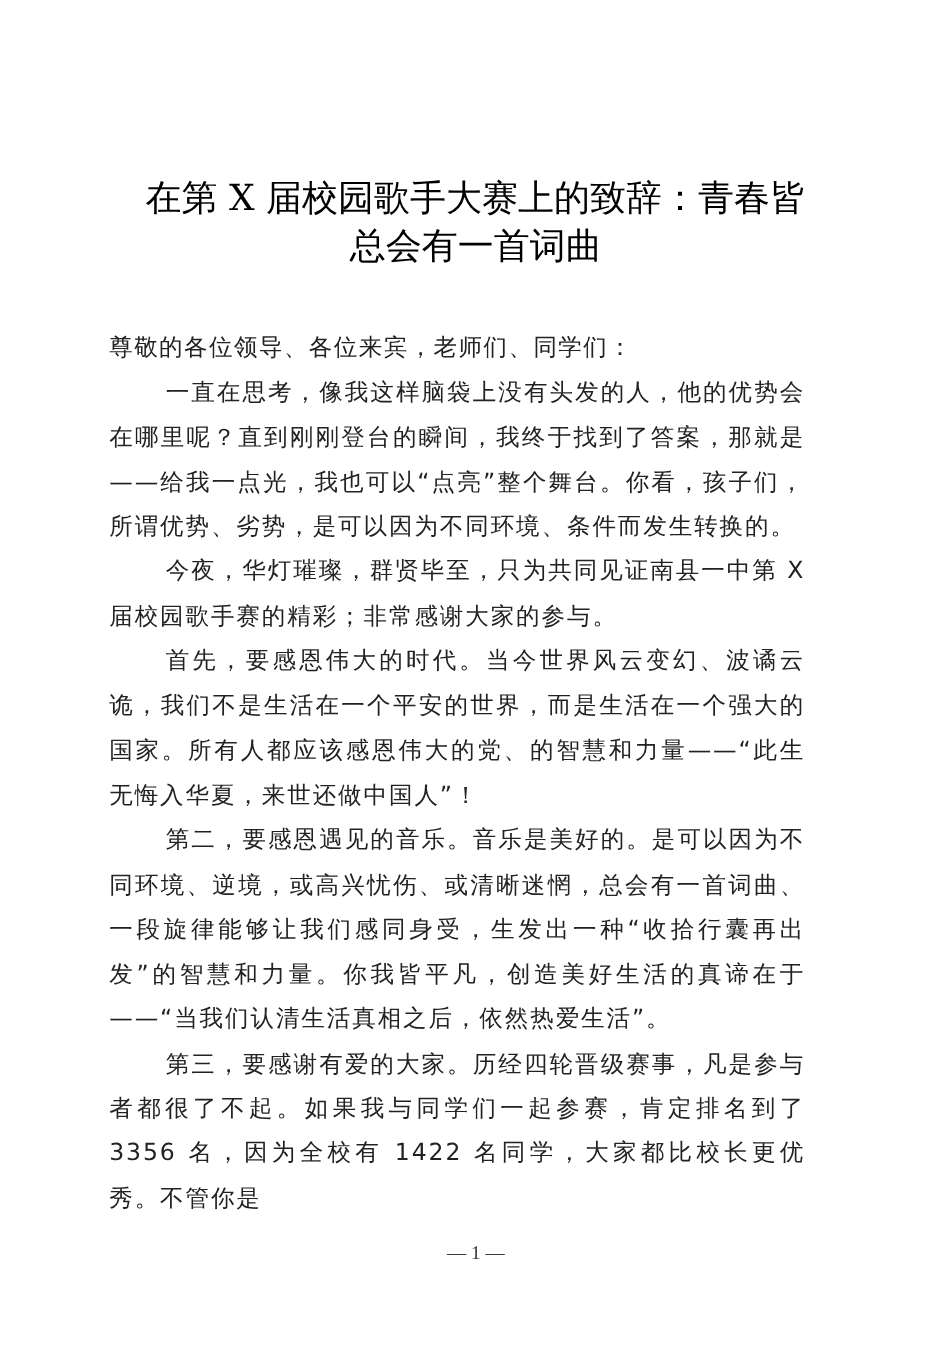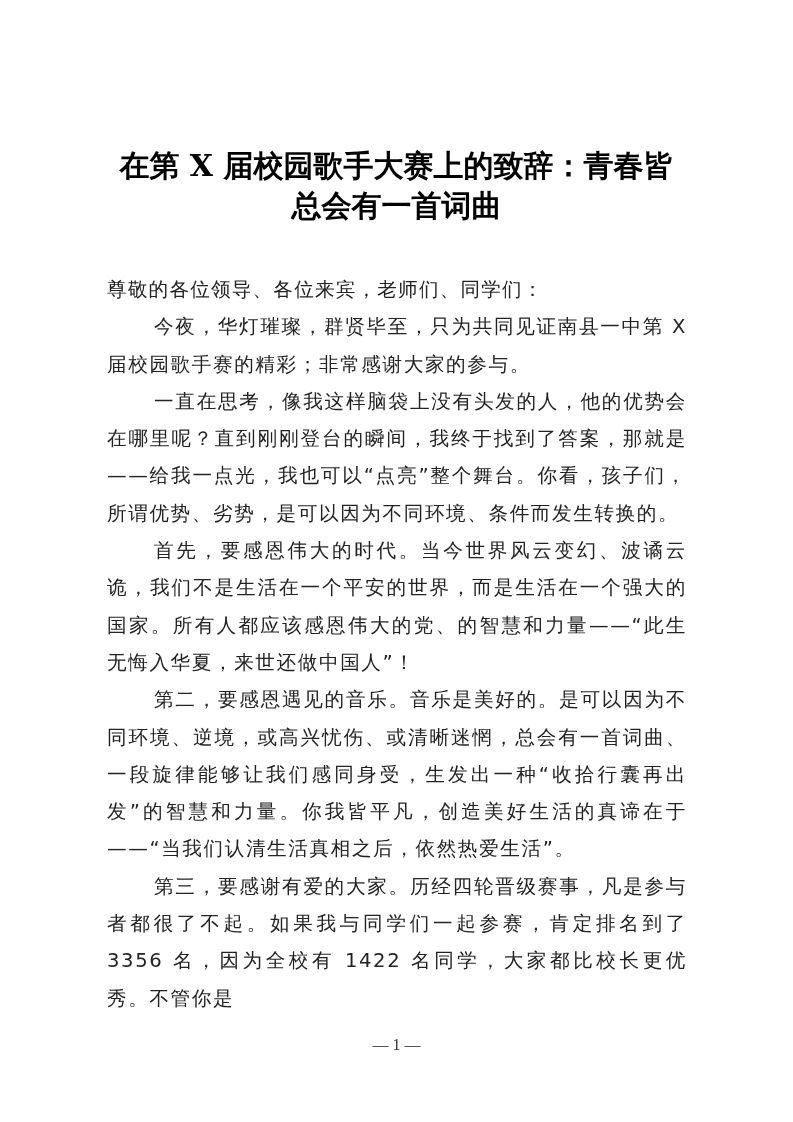--- a/index.html
+++ b/index.html
@@ -5,25 +5,25 @@
   html, body { margin: 0; padding: 0; background: #ffffff; }
   body { width: 793px; height: 1122px; position: relative; overflow: hidden; }
   .page {
     position: absolute; left: 0; top: 0; width: 793px; height: 1122px;
     background: #ffffff; color: #111;
   }
   .title {
     position: absolute; left: 96px; top: 146px; width: 601px;
     text-align: center;
     font-family: "DejaVu Serif", "Liberation Serif", serif;
-    font-weight: bold; font-size: 30px; line-height: 40px;
+    font-weight: normal; font-size: 30px; line-height: 40px;
     color: #000; letter-spacing: 0px;
   }
   .body {
-    position: absolute; left: 107px; top: 271px; width: 580px;
+    position: absolute; left: 91px; top: 271px; width: 580px;
     font-family: "DejaVu Sans", "Liberation Sans", sans-serif;
     font-size: 19.6px; line-height: 37.3px; color: #222;
     text-align: justify; text-justify: inter-character;
     letter-spacing: 1.6px;
   }
   .body p { margin: 0; }
   .indent { text-indent: 2.4em; }
   .salutation { letter-spacing: 1.2px; }
   .footer {
     position: absolute; left: 0; width: 793px; top: 1036px;
@@ -36,21 +36,21 @@
 <body>
 
 <div class="page">
   <div class="title">
     <div>在第 X 届校园歌手大赛上的致辞：青春皆</div>
     <div>总会有一首词曲</div>
   </div>
 
   <div class="body">
     <p class="salutation">尊敬的各位领导、各位来宾，老师们、同学们：</p>
+    <p class="indent">一直在思考，像我这样脑袋上没有头发的人，他的优势会在哪里呢？直到刚刚登台的瞬间，我终于找到了答案，那就是——给我一点光，我也可以“点亮”整个舞台。你看，孩子们，所谓优势、劣势，是可以因为不同环境、条件而发生转换的。</p>
     <p class="indent">今夜，华灯璀璨，群贤毕至，只为共同见证南县一中第 X 届校园歌手赛的精彩；非常感谢大家的参与。</p>
-    <p class="indent">一直在思考，像我这样脑袋上没有头发的人，他的优势会在哪里呢？直到刚刚登台的瞬间，我终于找到了答案，那就是——给我一点光，我也可以“点亮”整个舞台。你看，孩子们，所谓优势、劣势，是可以因为不同环境、条件而发生转换的。</p>
     <p class="indent">首先，要感恩伟大的时代。当今世界风云变幻、波谲云诡，我们不是生活在一个平安的世界，而是生活在一个强大的国家。所有人都应该感恩伟大的党、的智慧和力量——“此生无悔入华夏，来世还做中国人”！</p>
     <p class="indent">第二，要感恩遇见的音乐。音乐是美好的。是可以因为不同环境、逆境，或高兴忧伤、或清晰迷惘，总会有一首词曲、一段旋律能够让我们感同身受，生发出一种“收拾行囊再出发”的智慧和力量。你我皆平凡，创造美好生活的真谛在于——“当我们认清生活真相之后，依然热爱生活”。</p>
     <p class="indent">第三，要感谢有爱的大家。历经四轮晋级赛事，凡是参与者都很了不起。如果我与同学们一起参赛，肯定排名到了 3356 名，因为全校有 1422 名同学，大家都比校长更优秀。不管你是</p>
   </div>
 
   <div class="footer">— 1 —</div>
 </div>
 
 </body></html>

